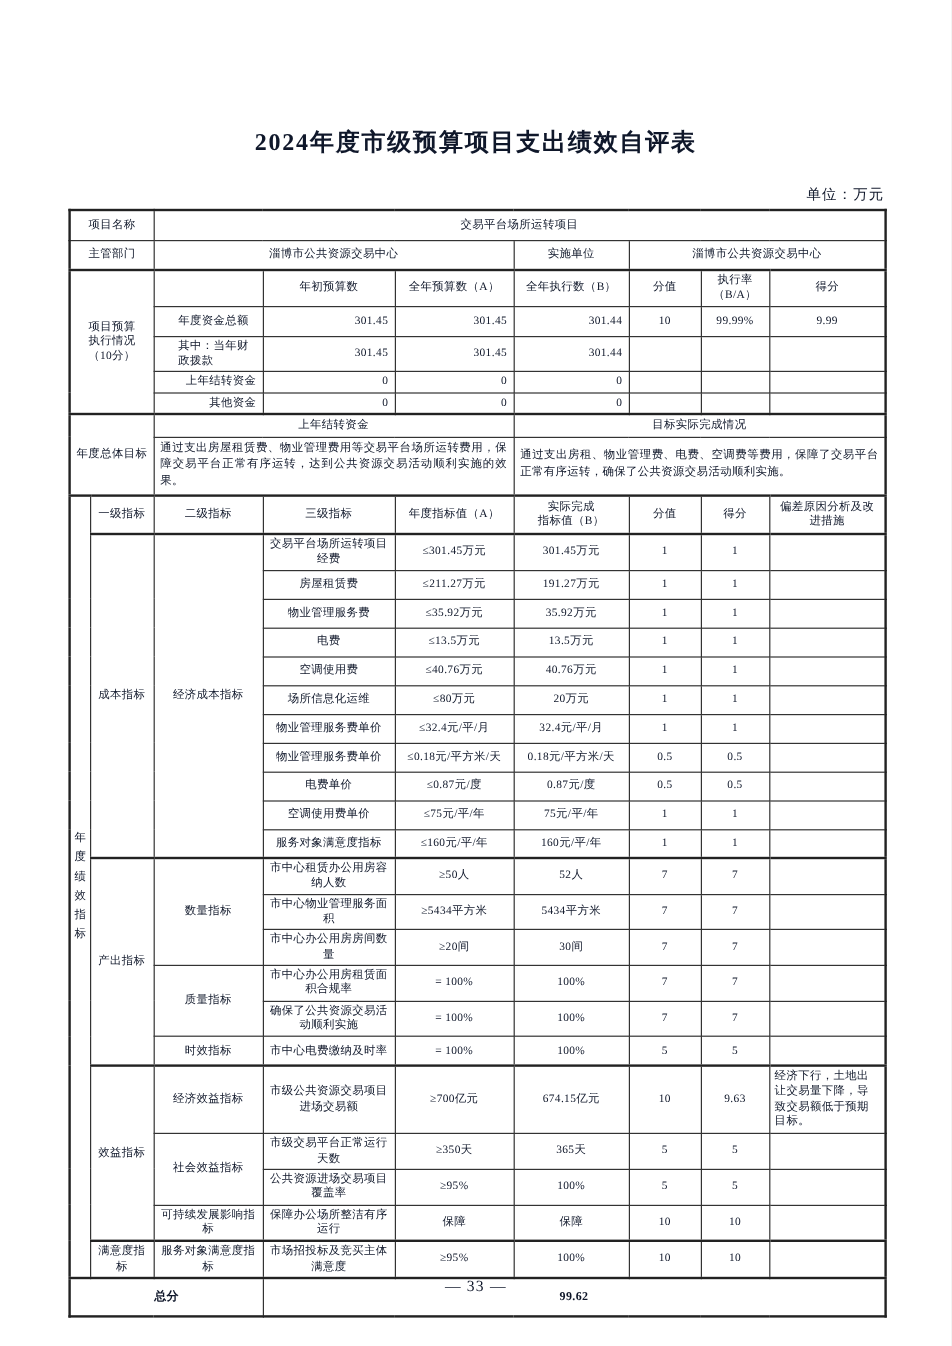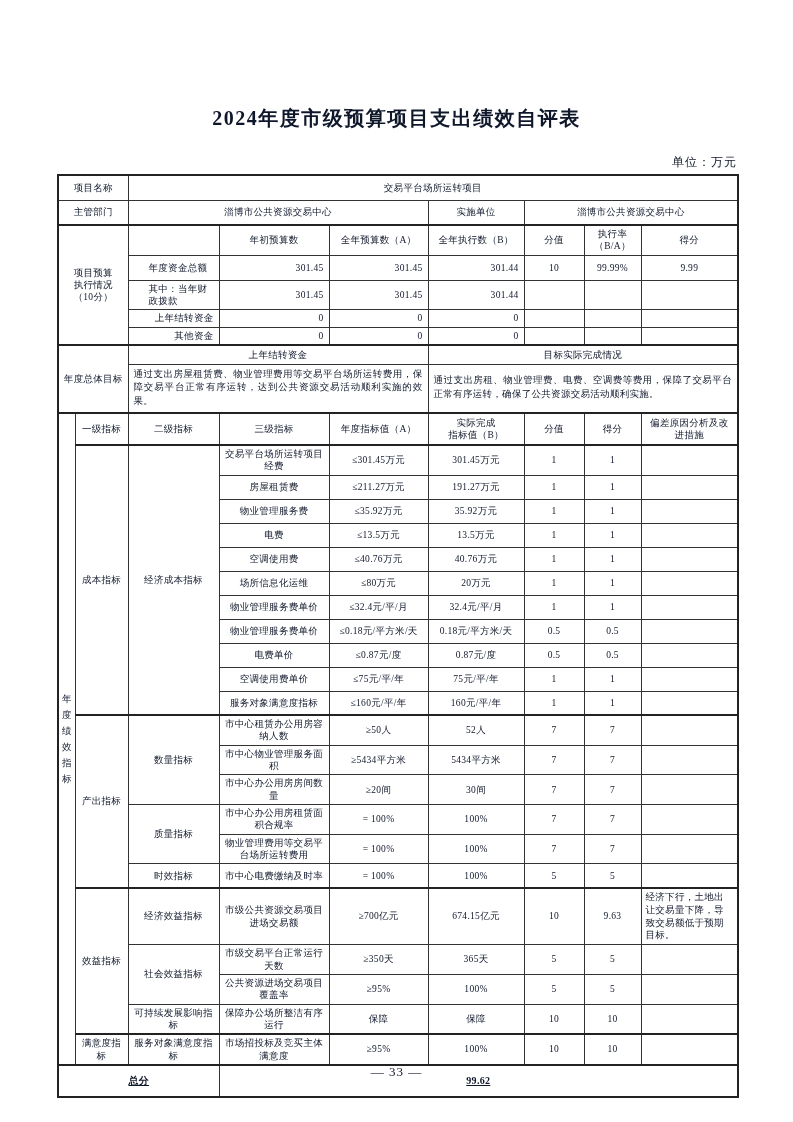--- a/index.html
+++ b/index.html
@@ -13,21 +13,21 @@
      padding:2px 3px;font-size:9.5px;line-height:1.3;letter-spacing:0.3px;
      overflow:hidden;word-break:break-all;}
   tr.sep td{border-top:2px solid #222;}
   td.pre{white-space:pre-line;}
   td.left{text-align:left;padding-left:20px;}
   td.right{text-align:right;padding-right:5px;}
   td.num{text-align:right;padding-right:5px;}
   td.goal{ text-align:justify;padding:3px 5px;line-height:1.45;vertical-align:middle;}
   td.side{padding:0 1px;line-height:1.7;letter-spacing:0;}
   td.dev{text-align:left;padding:2px 4px;line-height:1.35;}
-  tr.total-row td{font-weight:bold;height:26px;font-size:10px;text-decoration:underline;}
+  tr.total-row td{font-weight:bold;height:26px;font-size:10px;}
   .h25{height:25px}.h27{height:27px}.h17{height:17px}.h19{height:19px}.h42{height:42px}.h32{height:32px}
   .footer{position:absolute;top:1064px;left:0;width:100%;text-align:center;font-size:13px;letter-spacing:1px;}
 </style>
 </head>
 <body>
 
 <div class="page">
 
   <h1 class="title">2024年度市级预算项目支出绩效自评表</h1>
 
@@ -253,21 +253,21 @@
           <tr style="height: 24px;">
             <td rowspan="2">质量指标</td>
             <td>市中心办公用房租赁面积合规率</td>
             <td>= 100%</td>
             <td>100%</td>
             <td>7</td>
             <td>7</td>
             <td class="dev"></td>
           </tr>
           <tr style="height: 24px;">
-            <td>物业管理费用等交易平台场所运转费用</td>
+            <td>确保了公共资源交易活动顺利实施</td>
             <td>= 100%</td>
             <td>100%</td>
             <td>7</td>
             <td>7</td>
             <td class="dev"></td>
           </tr>
           <tr style="height: 24px;">
             <td rowspan="1">时效指标</td>
             <td>市中心电费缴纳及时率</td>
             <td>= 100%</td>

